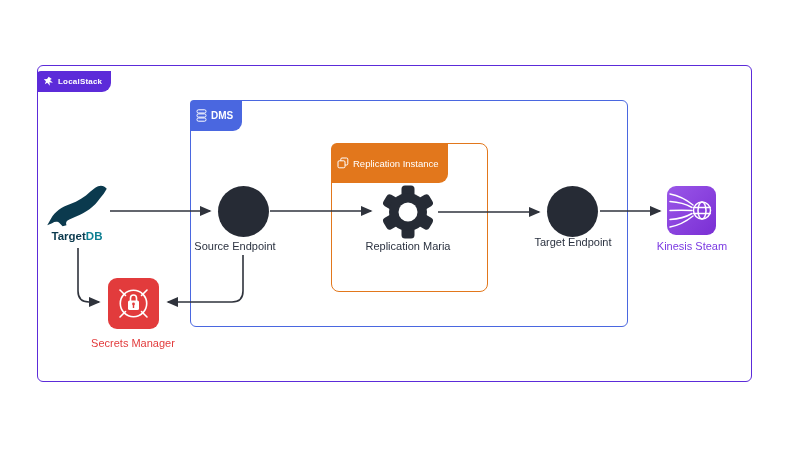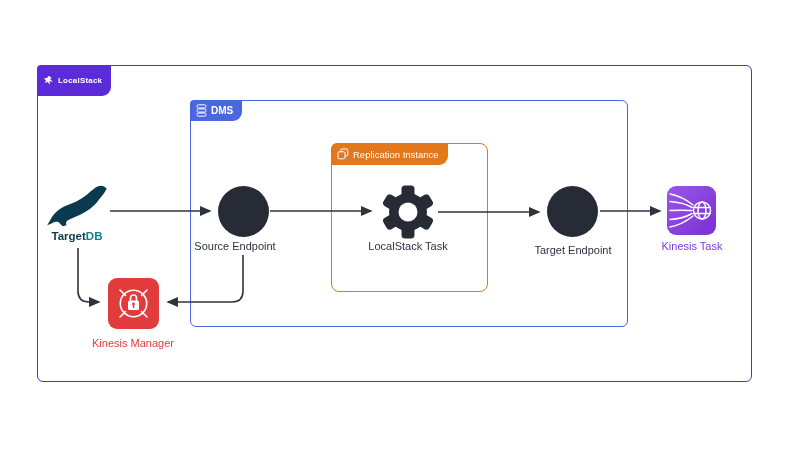--- a/index.html
+++ b/index.html
@@ -8,23 +8,23 @@
     font-family:"Liberation Sans",sans-serif;
   }
   .boundary{position:absolute;border-radius:6px;background:transparent;}
   .outer-box{left:37px;top:65px;width:713px;height:315px;border:1.5px solid var(--localstack-purple);}
   .dms-box{left:190px;top:100px;width:436px;height:225px;border:1.5px solid var(--dms-blue);}
   .ri-box{left:331px;top:143px;width:155px;height:147px;border:1.5px solid var(--instance-orange);border-radius:8px;}
   .badge{
     position:absolute;display:flex;align-items:center;gap:4px;color:#fff;
     border-radius:4px 0 9px 0;padding:0 9px 0 6px;box-sizing:border-box;
   }
-  .ls-badge{left:37px;top:65px;height:31px;background:var(--localstack-purple);font-size:8px;font-weight:700;letter-spacing:.2px;}
-  .dms-badge{left:190px;top:100px;height:21px;background:var(--dms-blue);font-size:10px;font-weight:600;}
-  .ri-badge{left:331px;top:143px;height:22px;background:var(--instance-orange);font-size:9.5px;font-weight:500;border-radius:6px 0 9px 0;}
+  .ls-badge{left:37px;top:71px;height:21px;background:var(--localstack-purple);font-size:8px;font-weight:700;letter-spacing:.2px;}
+  .dms-badge{left:190px;top:100px;height:31px;background:var(--dms-blue);font-size:10px;font-weight:600;}
+  .ri-badge{left:331px;top:143px;height:40px;background:var(--instance-orange);font-size:9.5px;font-weight:500;border-radius:6px 0 9px 0;}
   .endpoint-circle{position:absolute;width:51px;height:51px;border-radius:50%;background:var(--node-dark);}
   .nlabel{position:absolute;width:110px;text-align:center;font-size:11px;font-weight:500;color:var(--label-dark);}
   .mariadb-label{left:22px;top:230px;width:110px;font-weight:700;font-size:11.5px;color:var(--mariadb-navy);}
   .mariadb-label .db{color:var(--mariadb-teal);}
   .icon-tile{position:absolute;display:flex;align-items:center;justify-content:center;}
   .secrets-tile{left:108px;top:278px;width:51px;height:51px;border-radius:9px;background:var(--secrets-red);}
   .kinesis-tile{left:667px;top:186px;width:49px;height:49px;border-radius:9px;
     background:linear-gradient(135deg,var(--kinesis-start),var(--kinesis-end));}
   .wires{position:absolute;left:0;top:0;pointer-events:none;}
   .wire{stroke:var(--arrow);stroke-width:1.6;fill:none;}
@@ -91,58 +91,58 @@
       <g transform="rotate(240 28 28)">
           <rect x="21.5" y="1.5" width="13" height="15" rx="3.5"></rect>
         </g>
       <g transform="rotate(300 28 28)">
           <rect x="21.5" y="1.5" width="13" height="15" rx="3.5"></rect>
         </g>
       <circle cx="28" cy="28" r="19"></circle>
     </g>
     <circle cx="28" cy="28" r="9.5" fill="#ffffff"></circle>
   </svg>
-  <div class="nlabel" style="left:353px;top:240px">LocalStack Task</div>
+  <div class="nlabel" style="left:353px;top:240px">Replication Maria</div>
 
   <div class="endpoint-circle" style="left:547px;top:186px"></div>
-  <div class="nlabel" style="left:518px;top:244px">Target Endpoint</div>
+  <div class="nlabel" style="left:518px;top:236px">Target Endpoint</div>
 
   <div class="icon-tile kinesis-tile">
     <svg width="49" height="49" viewBox="0 0 49 49">
       <g stroke="#fff" stroke-width="1.5" fill="none" stroke-linecap="round">
         <path d="M3 8 C14 10 21 15 26 19"></path>
         <path d="M3 15.5 C12 16 19 18 25 21.5"></path>
         <path d="M3 24.5 C11 24 18 24 25 24.5"></path>
         <path d="M3 33.5 C12 33 19 31 25 27.5"></path>
         <path d="M3 41 C14 39 21 34 26 30"></path>
         <circle cx="35" cy="24.5" r="8.5"></circle>
         <ellipse cx="35" cy="24.5" rx="4" ry="8.5"></ellipse>
         <path d="M26.8 21.5 h16.4"></path>
         <path d="M26.8 27.5 h16.4"></path>
       </g>
     </svg>
   </div>
-  <div class="nlabel" style="left:637px;top:240px;color:var(--kinesis-text)">Kinesis Task</div>
+  <div class="nlabel" style="left:637px;top:240px;color:var(--kinesis-text)">Kinesis Steam</div>
 
   <div class="icon-tile secrets-tile">
     <svg width="51" height="51" viewBox="0 0 51 51">
       <g stroke="#fff" stroke-width="1.6" fill="none" stroke-linecap="round">
         <circle cx="25.5" cy="25.5" r="13.2"></circle>
         <path d="M33.5 17.5 L39 12"></path>
         <path d="M17.5 17.5 L12 12"></path>
         <path d="M17.5 33.5 L12 39"></path>
         <path d="M33.5 33.5 L39 39"></path>
         <path d="M22.5 23 v-3 a3 3 0 0 1 6 0 v3"></path>
       </g>
       <rect x="20" y="22.5" width="11" height="9.5" rx="1.5" fill="#fff"></rect>
       <circle cx="25.5" cy="26" r="1.4" style="fill:var(--secrets-red)"></circle>
       <rect x="24.8" y="26.8" width="1.4" height="3.2" style="fill:var(--secrets-red)"></rect>
     </svg>
   </div>
-  <div class="nlabel" style="left:78px;top:337px;color:var(--secrets-red)">Kinesis Manager</div>
+  <div class="nlabel" style="left:78px;top:337px;color:var(--secrets-red)">Secrets Manager</div>
 
   <svg class="wires" width="800" height="450" viewBox="0 0 800 450">
     <defs>
       <marker id="ah" markerWidth="9" markerHeight="8" refX="6.5" refY="3.25" orient="auto">
         <path d="M0,0 L7.5,3.25 L0,6.5 Z" style="fill:var(--arrow)"></path>
       </marker>
     </defs>
     <path class="wire" d="M110 211 H210" marker-end="url(#ah)"></path>
     <path class="wire" d="M270 211 H371" marker-end="url(#ah)"></path>
     <path class="wire" d="M438 212 H539" marker-end="url(#ah)"></path>

